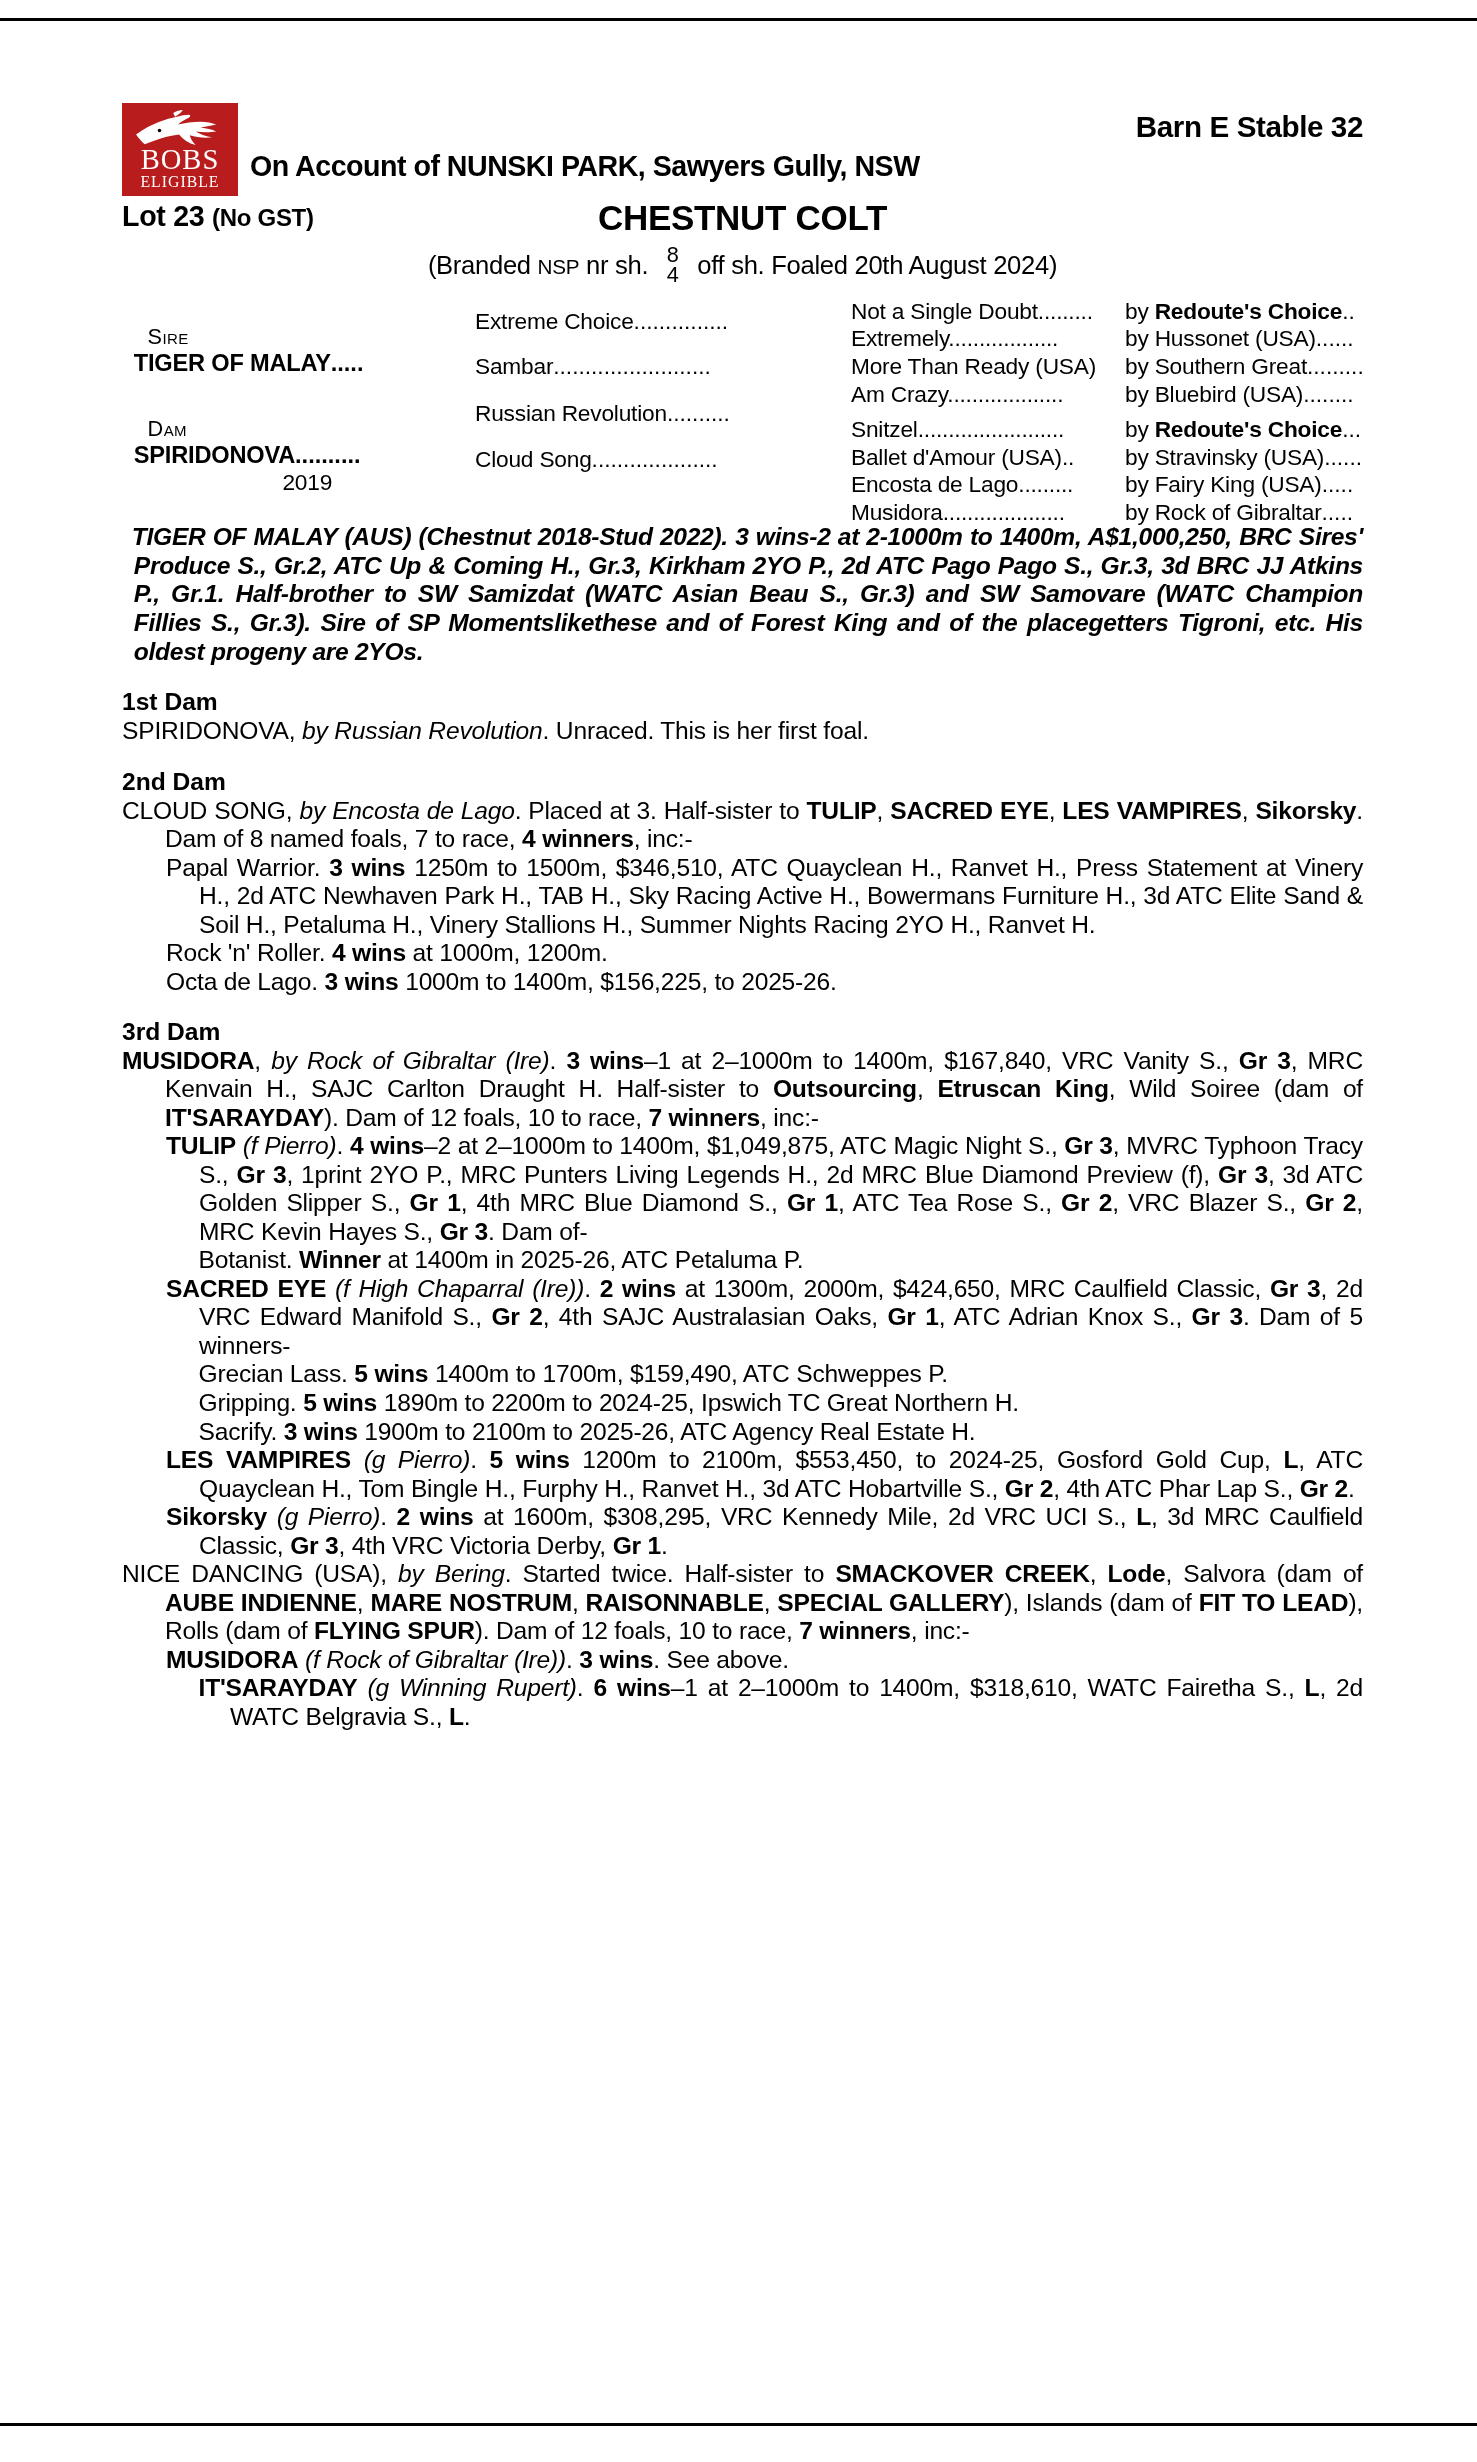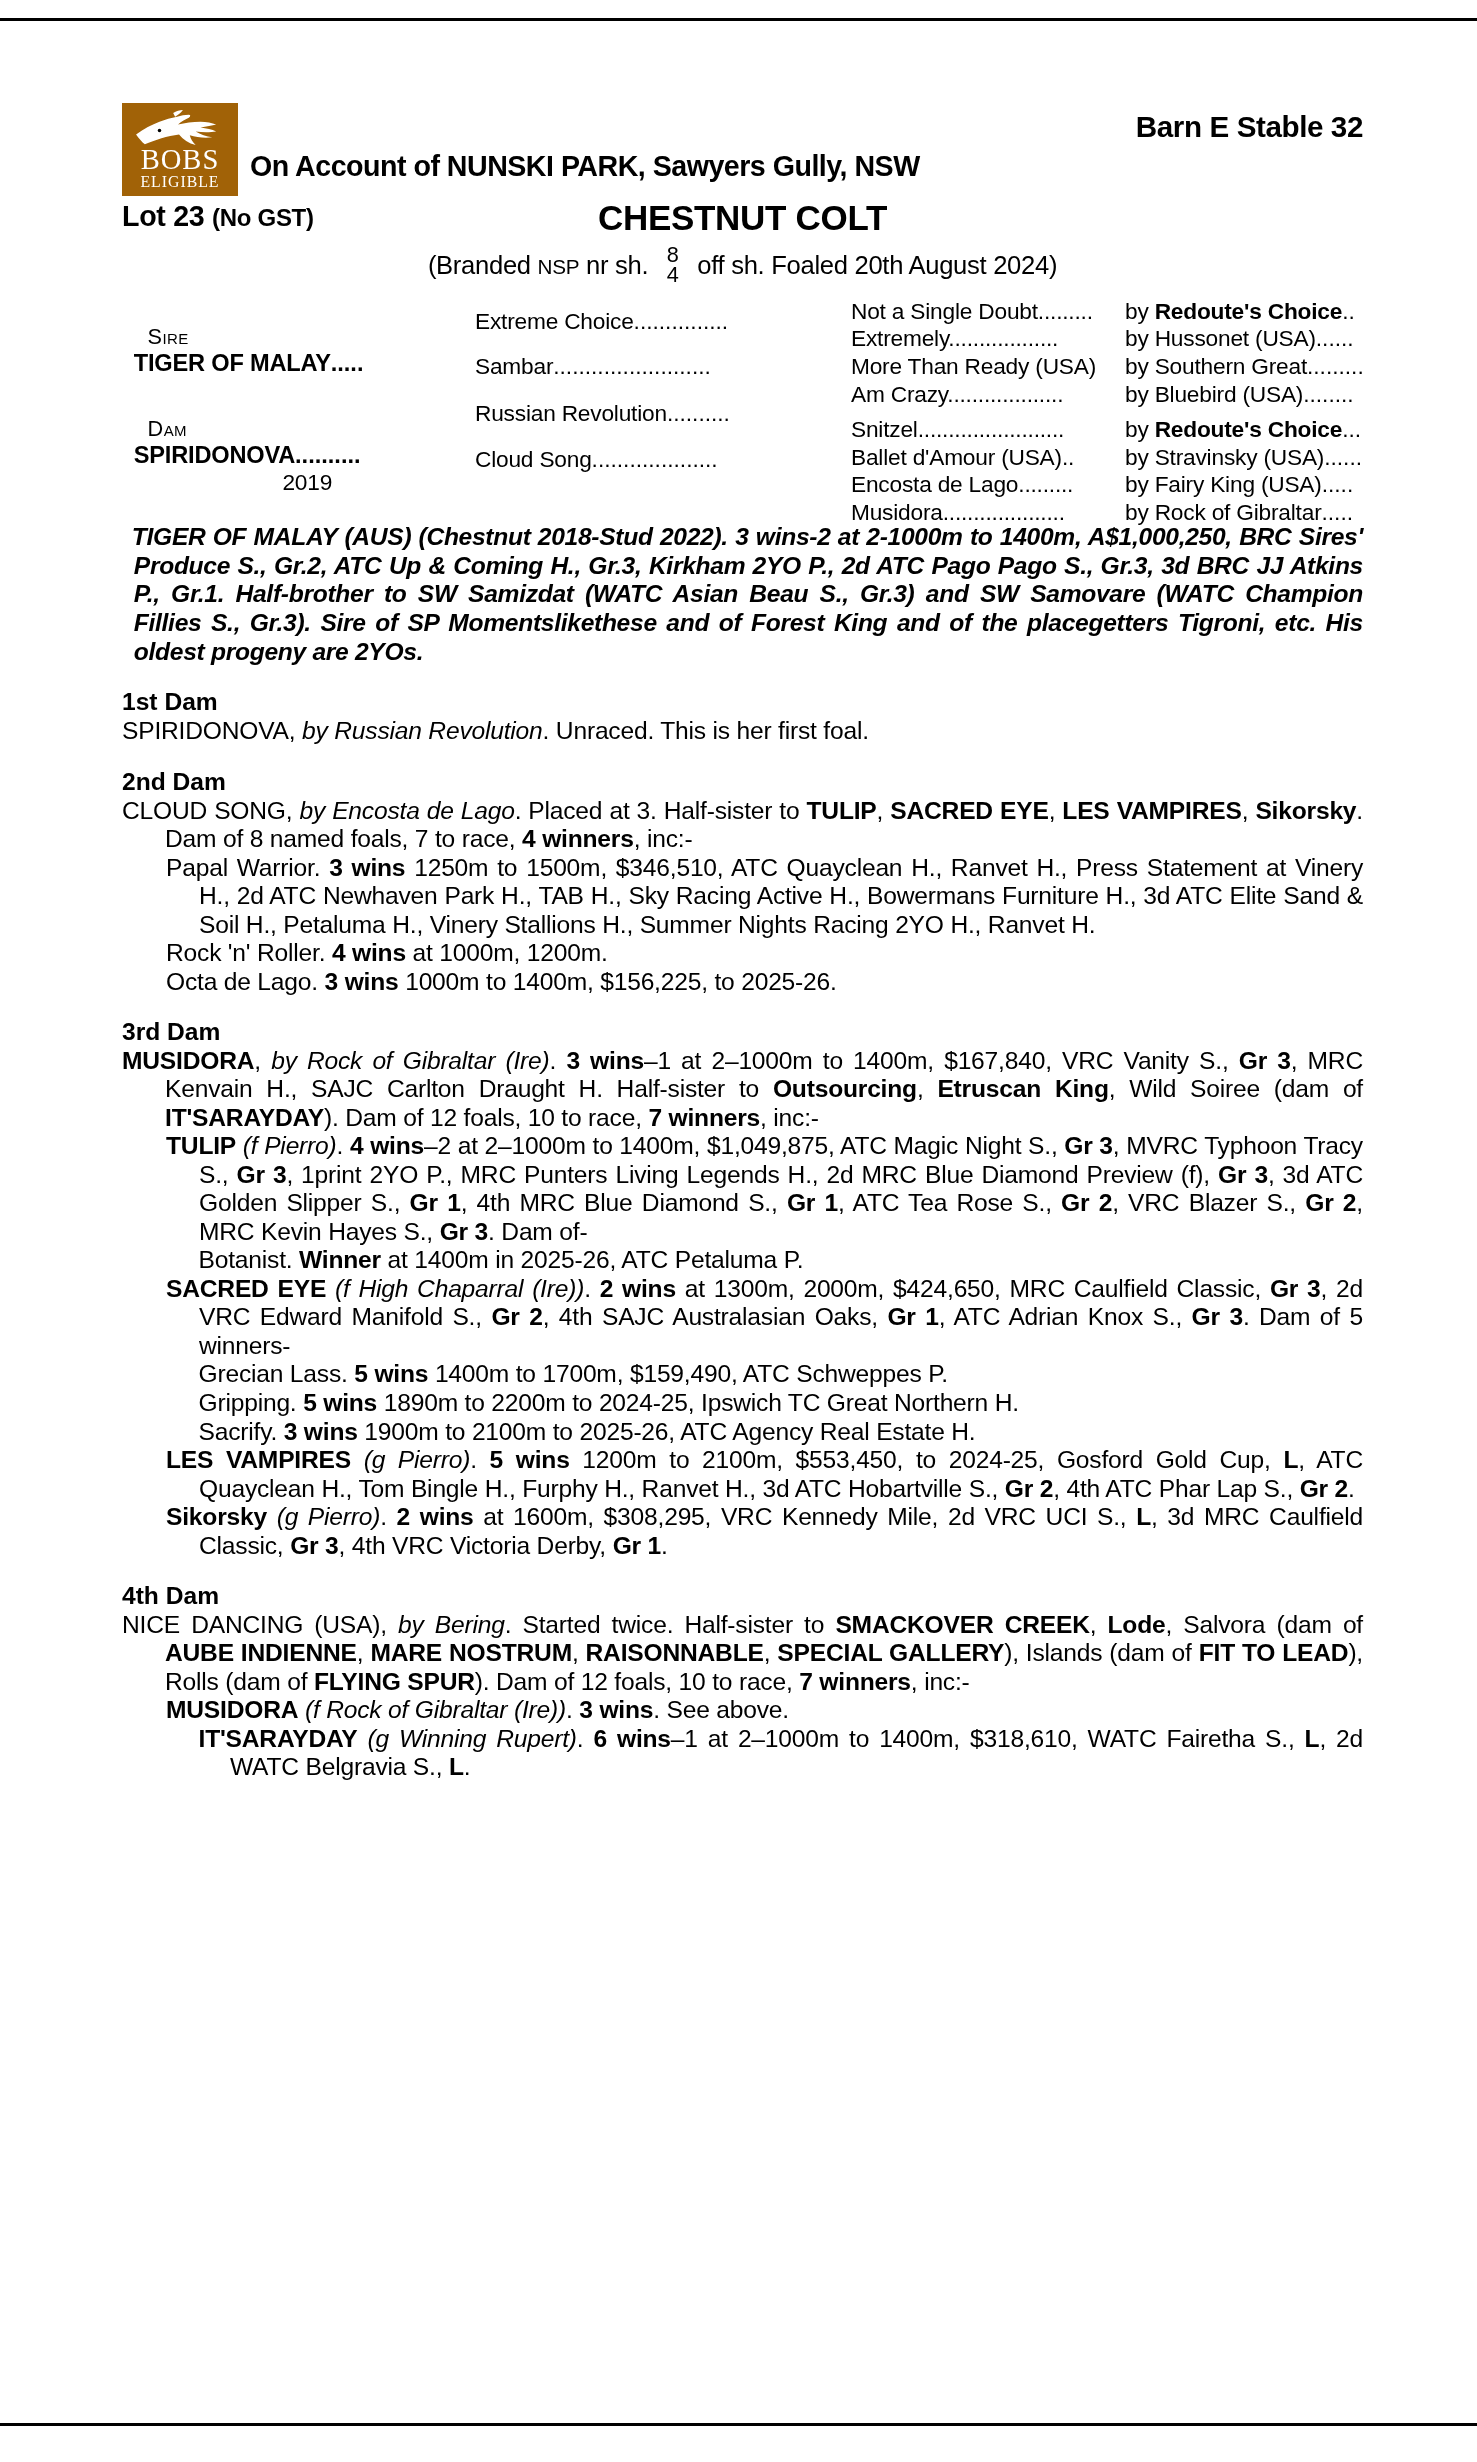--- a/index.html
+++ b/index.html
@@ -13,21 +13,21 @@
 
   .rule-top { position:absolute; left:0; top:17.7px; width:1478px; height:3px; background:#000; }
   .rule-bottom { position:absolute; left:0; top:2423px; width:1478px; height:3px; background:#000; }
 
   .content { position:absolute; left:122px; top:103px; width:1241px; }
 
   
   .header-row { position:relative; height:95px; }
   .bobs-logo {
     position:absolute; left:0; top:0; width:116px; height:93px;
-    background:#a16207; color:#fff; overflow:hidden;
+    background:#b91c1c; color:#fff; overflow:hidden;
   }
   .bobs-logo .horse { position:absolute; left:7.9px; top:5.9px; width:100px; height:41px; }
   .bobs-logo .bobs-word {
     position:absolute; left:0; top:43px; width:116px; text-align:center;
     font-family:"Liberation Serif", serif; font-size:28.6px; letter-spacing:1px; line-height:1;
   }
   .bobs-logo .elig-word {
     position:absolute; left:0; top:71px; width:116px; text-align:center;
     font-family:"Liberation Serif", serif; font-size:15.8px; letter-spacing:1px; line-height:1;
   }
@@ -211,21 +211,20 @@
         <div class="dam-head">3rd Dam</div>
         <div class="blk hang0"><b>MUSIDORA</b>, <i>by Rock of Gibraltar (Ire)</i>. <b>3 wins</b>–1 at 2–1000m to 1400m, $167,840, VRC Vanity S., <b>Gr 3</b>, MRC Kenvain H., SAJC Carlton Draught H. Half-sister to <b>Outsourcing</b>, <b>Etruscan King</b>, Wild Soiree (dam of <b>IT'SARAYDAY</b>). Dam of 12 foals, 10 to race, <b>7 winners</b>, inc:-</div>
         <div class="blk hang1"><b>TULIP</b> <i>(f Pierro)</i>. <b>4 wins</b>–2 at 2–1000m to 1400m, $1,049,875, ATC Magic Night S., <b>Gr 3</b>, MVRC Typhoon Tracy S., <b>Gr 3</b>, 1print 2YO P., MRC Punters Living Legends H., 2d MRC Blue Diamond Preview (f), <b>Gr 3</b>, 3d ATC Golden Slipper S., <b>Gr 1</b>, 4th MRC Blue Diamond S., <b>Gr 1</b>, ATC Tea Rose S., <b>Gr 2</b>, VRC Blazer S., <b>Gr 2</b>, MRC Kevin Hayes S., <b>Gr 3</b>. Dam of-</div>
         <div class="blk hang2">Botanist. <b>Winner</b> at 1400m in 2025-26, ATC Petaluma P.</div>
         <div class="blk hang1"><b>SACRED EYE</b> <i>(f High Chaparral (Ire))</i>. <b>2 wins</b> at 1300m, 2000m, $424,650, MRC Caulfield Classic, <b>Gr 3</b>, 2d VRC Edward Manifold S., <b>Gr 2</b>, 4th SAJC Australasian Oaks, <b>Gr 1</b>, ATC Adrian Knox S., <b>Gr 3</b>. Dam of 5 winners-</div>
         <div class="blk hang2">Grecian Lass. <b>5 wins</b> 1400m to 1700m, $159,490, ATC Schweppes P.</div>
         <div class="blk hang2">Gripping. <b>5 wins</b> 1890m to 2200m to 2024-25, Ipswich TC Great Northern H.</div>
         <div class="blk hang2">Sacrify. <b>3 wins</b> 1900m to 2100m to 2025-26, ATC Agency Real Estate H.</div>
         <div class="blk hang1"><b>LES VAMPIRES</b> <i>(g Pierro)</i>. <b>5 wins</b> 1200m to 2100m, $553,450, to 2024-25, Gosford Gold Cup, <b>L</b>, ATC Quayclean H., Tom Bingle H., Furphy H., Ranvet H., 3d ATC Hobartville S., <b>Gr 2</b>, 4th ATC Phar Lap S., <b>Gr 2</b>.</div>
         <div class="blk hang1"><b>Sikorsky</b> <i>(g Pierro)</i>. <b>2 wins</b> at 1600m, $308,295, VRC Kennedy Mile, 2d VRC UCI S., <b>L</b>, 3d MRC Caulfield Classic, <b>Gr 3</b>, 4th VRC Victoria Derby, <b>Gr 1</b>.</div>
-        <div class="dam-head">4th Dam</div>
         <div class="blk hang0">NICE DANCING (USA), <i>by Bering</i>. Started twice. Half-sister to <b>SMACKOVER CREEK</b>, <b>Lode</b>, Salvora (dam of <b>AUBE INDIENNE</b>, <b>MARE NOSTRUM</b>, <b>RAISONNABLE</b>, <b>SPECIAL GALLERY</b>), Islands (dam of <b>FIT TO LEAD</b>), Rolls (dam of <b>FLYING SPUR</b>). Dam of 12 foals, 10 to race, <b>7 winners</b>, inc:-</div>
         <div class="blk hang1"><b>MUSIDORA</b> <i>(f Rock of Gibraltar (Ire))</i>. <b>3 wins</b>. See above.</div>
         <div class="blk hang2"><b>IT'SARAYDAY</b> <i>(g Winning Rupert)</i>. <b>6 wins</b>–1 at 2–1000m to 1400m, $318,610, WATC Fairetha S., <b>L</b>, 2d WATC Belgravia S., <b>L</b>.</div>
       </div>
 
   </div>
 </div>
 
 
 </body></html>

